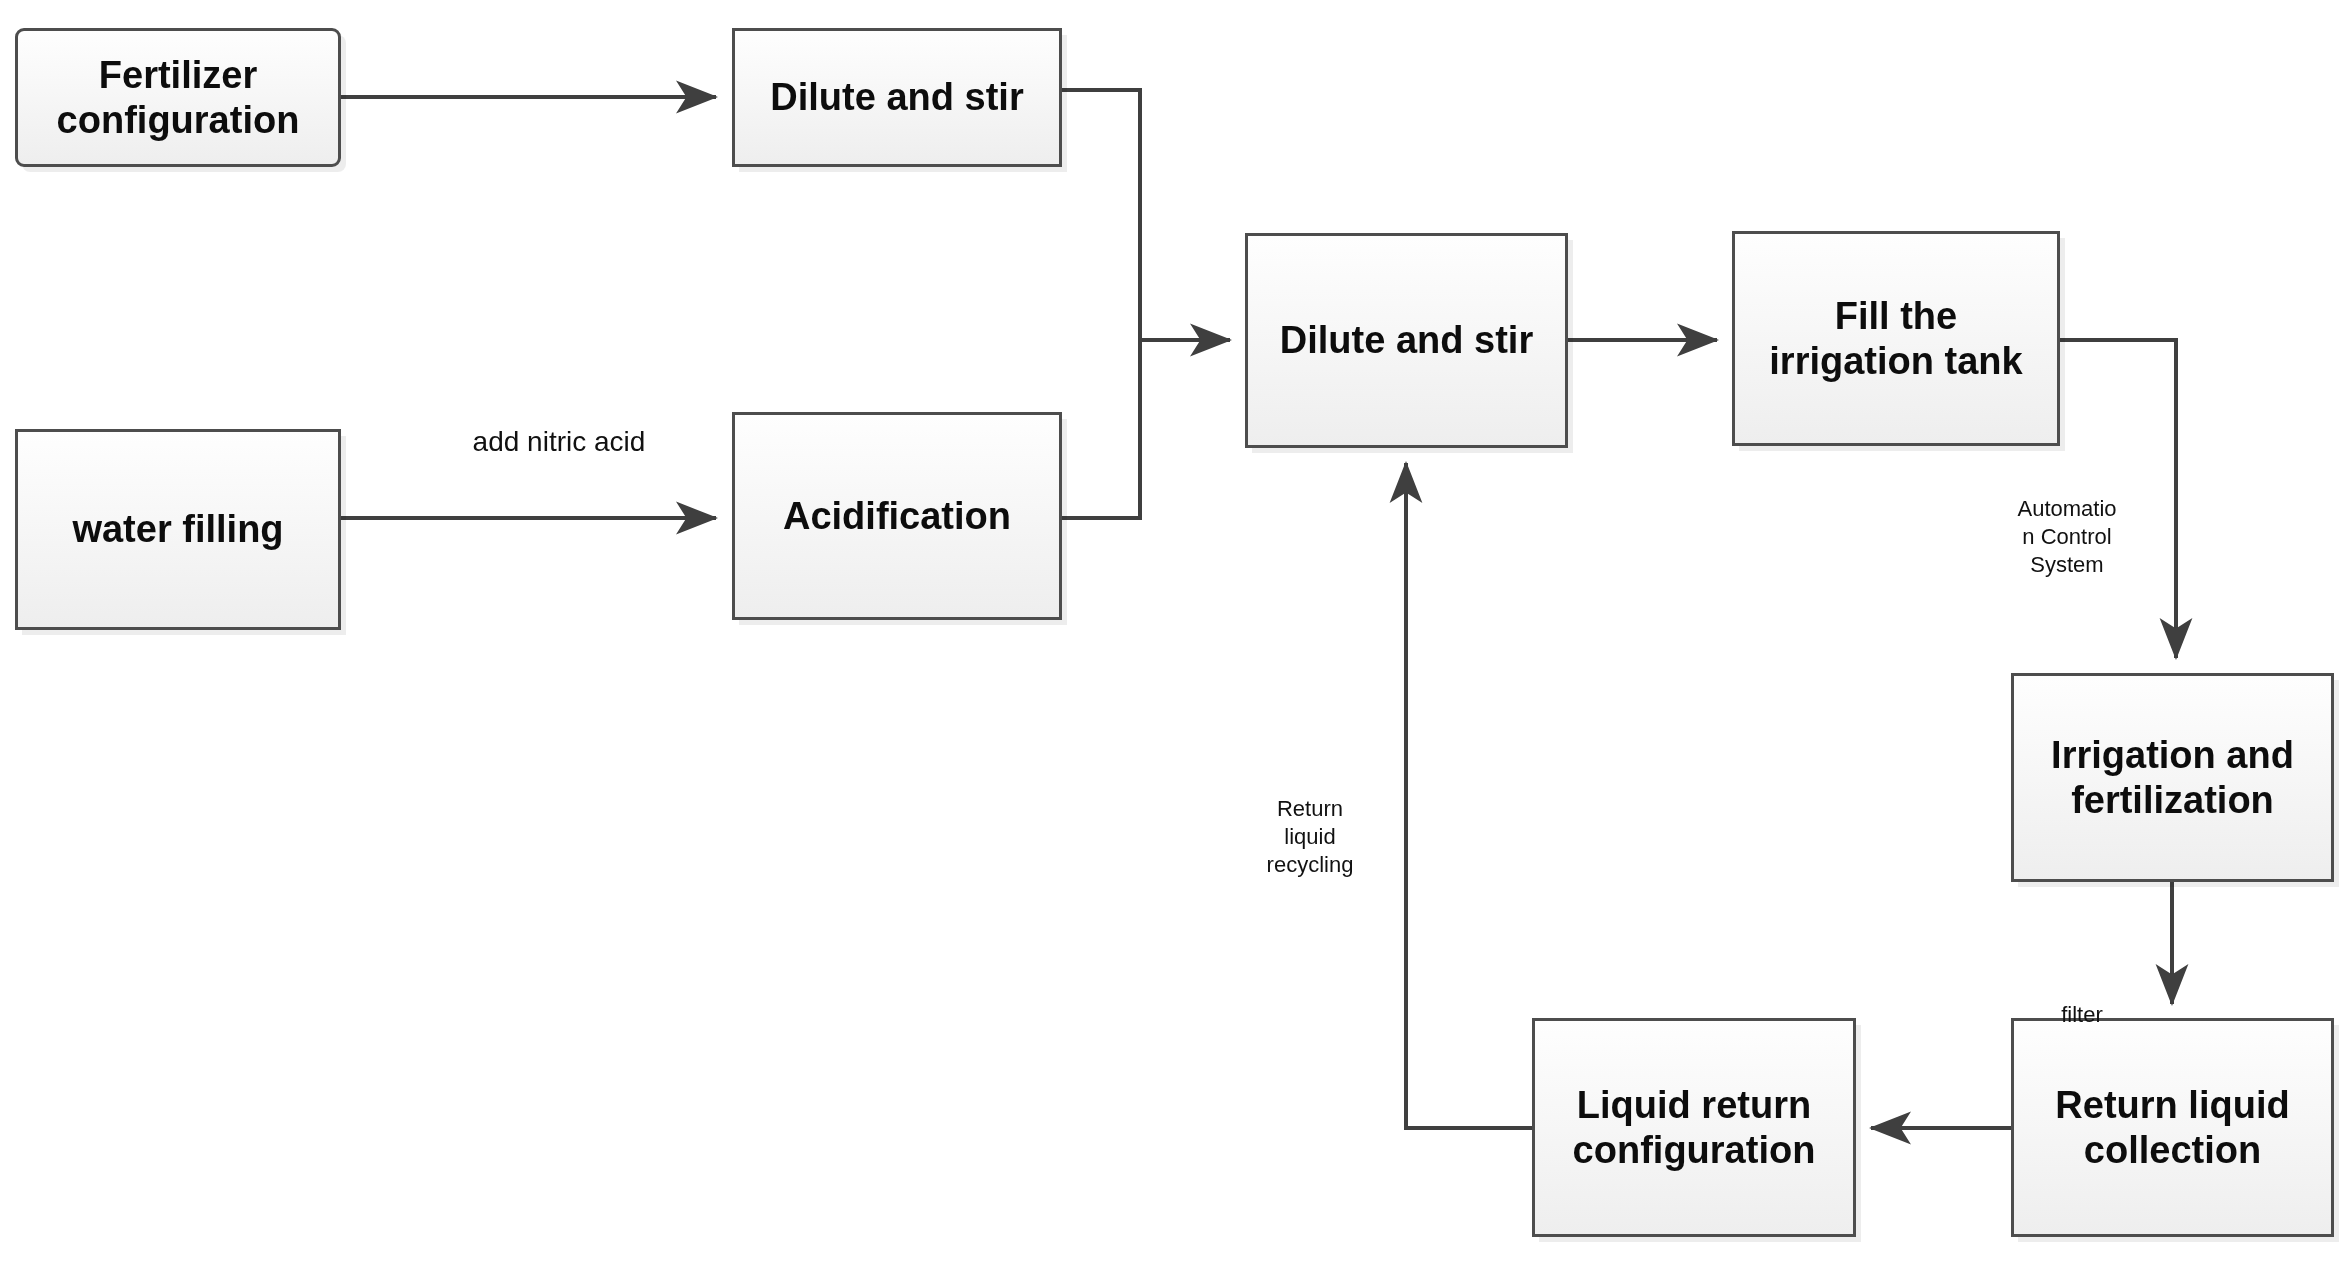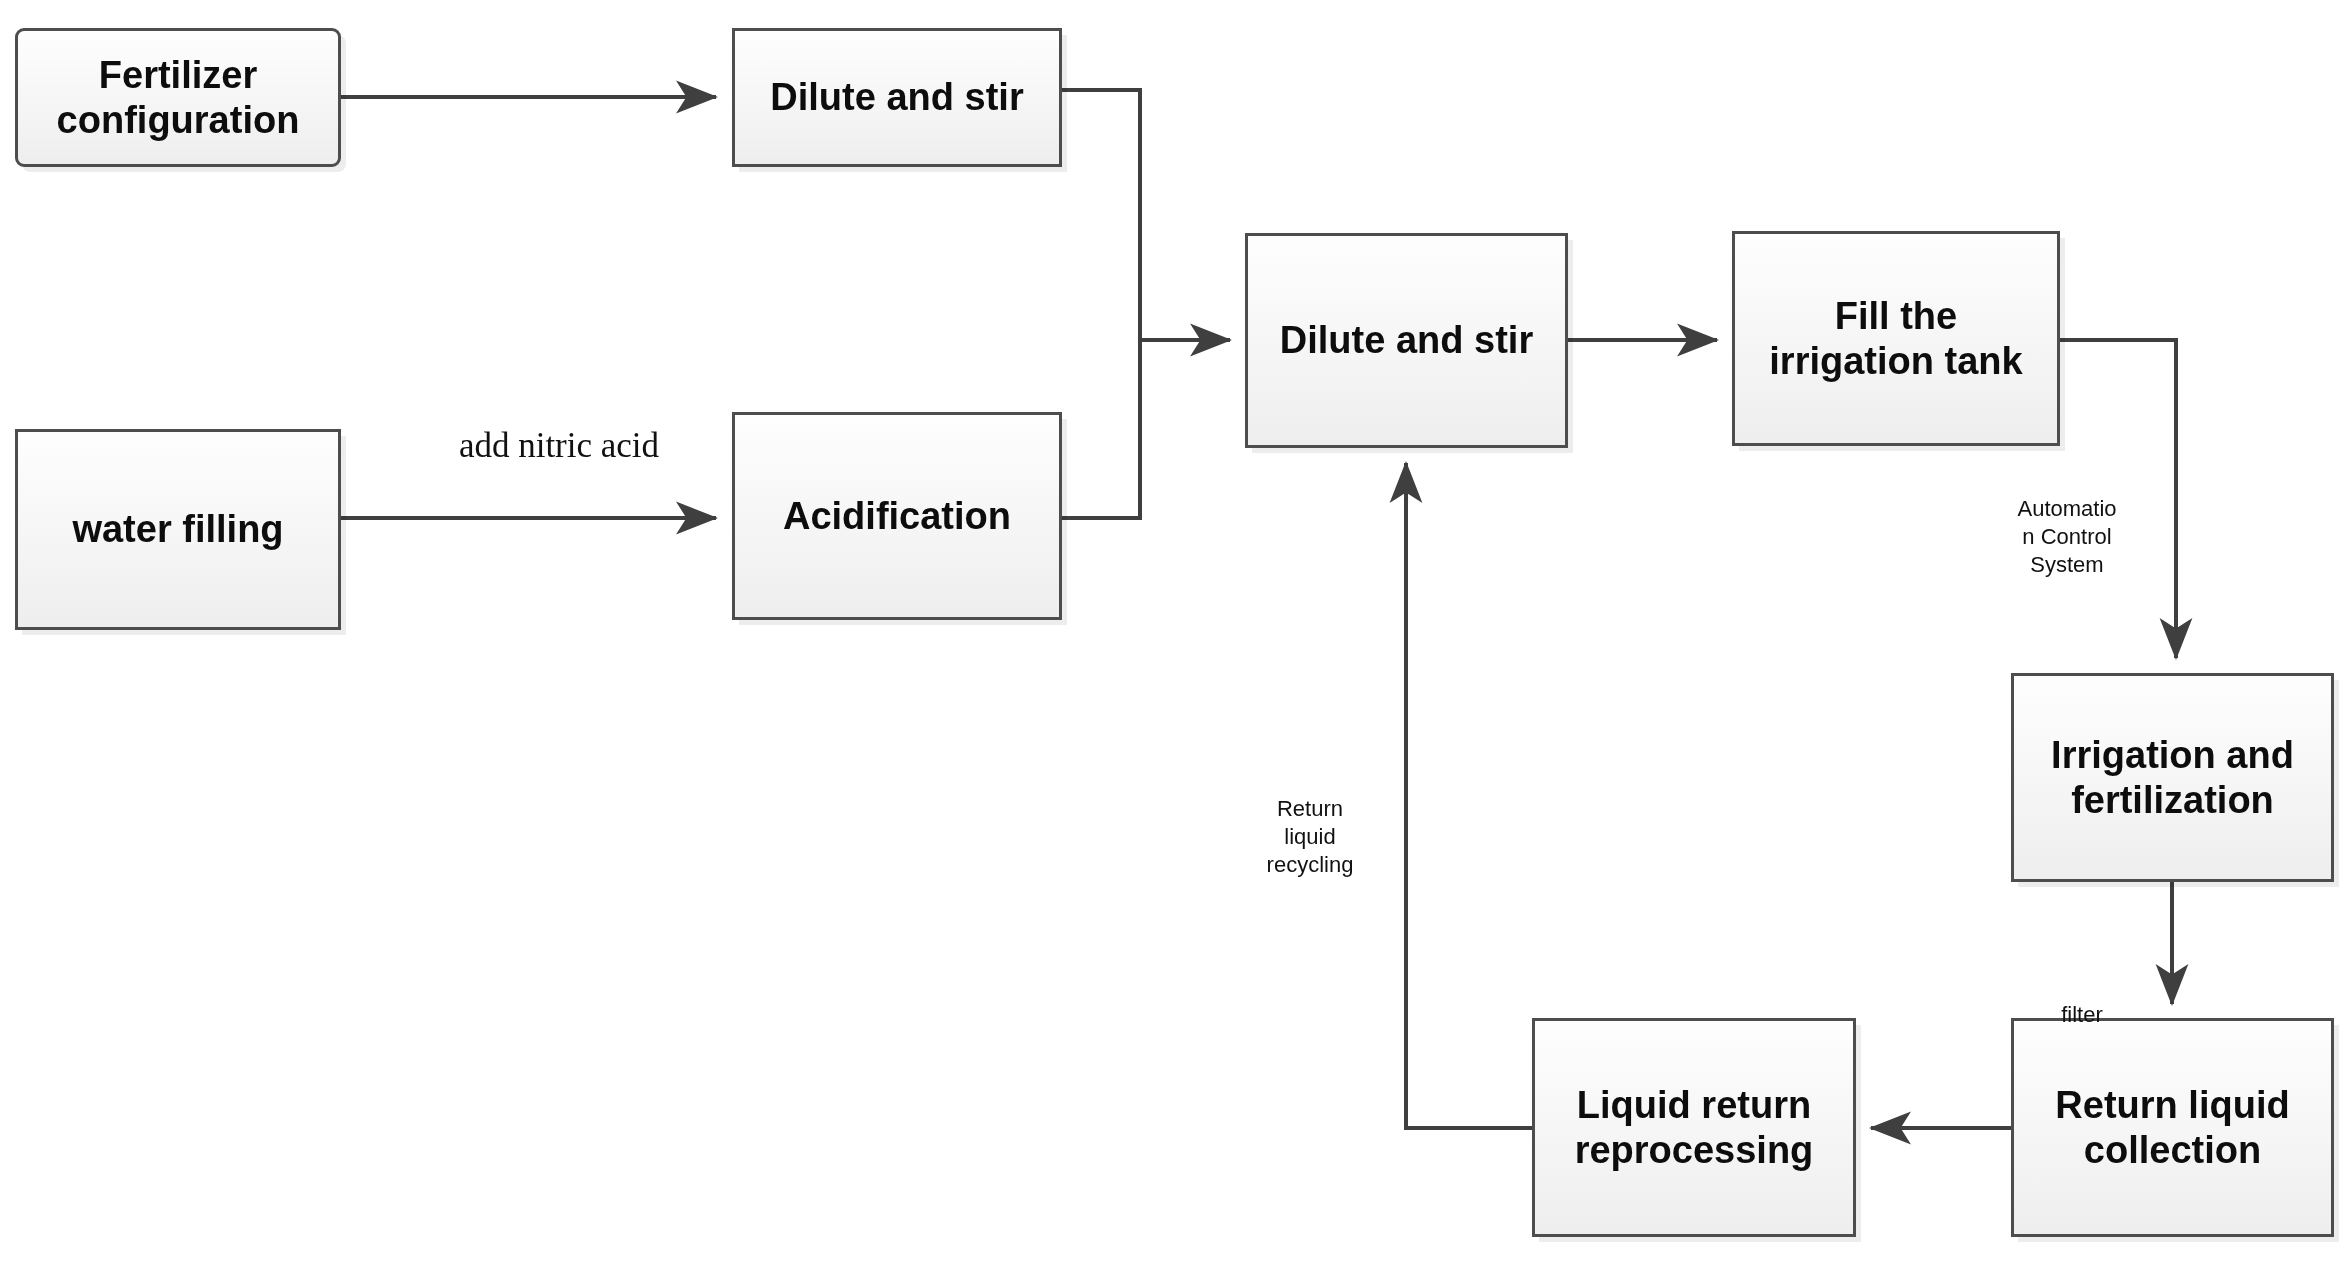--- a/index.html
+++ b/index.html
@@ -46,22 +46,22 @@
   .edge-label {
     position: absolute;
     font-family: "Liberation Sans", sans-serif;
     font-size: 22px;
     line-height: 1.28;
     color: #111111;
     text-align: center;
     white-space: pre-line;
   }
   .edge-label.serif {
-    font-family: Liberation Serif, serif;
-    font-size: 35px;
+    font-family: Liberation Sans, sans-serif;
+    font-size: 28px;
   }
 </style>
 </head>
 <body>
 
 <div id="canvas">
 
   <svg class="edges" viewBox="0 0 2350 1261" xmlns="http://www.w3.org/2000/svg">
     <defs>
       <marker id="arrowhead" markerWidth="11" markerHeight="9" refX="10" refY="4.5" orient="auto" markerUnits="strokeWidth">
@@ -141,21 +141,21 @@
 collection</span>
   </div>
 
   <div class="node" style="left:2011px; top:673px; width:323px; height:209px;">
     <span class="label">Irrigation and
 fertilization</span>
   </div>
 
   <div class="node" style="left:1532px; top:1018px; width:324px; height:219px;">
     <span class="label">Liquid return
-reprocessing</span>
+configuration</span>
   </div>
 
   <div class="edge-label serif" style="left:404px; top:424px; width:310px;">add nitric acid</div>
 
   <div class="edge-label" style="left:1962px; top:495px; width:210px;">Automatio
 n Control
 System</div>
 
   <div class="edge-label" style="left:1215px; top:795px; width:190px;">Return
 liquid

